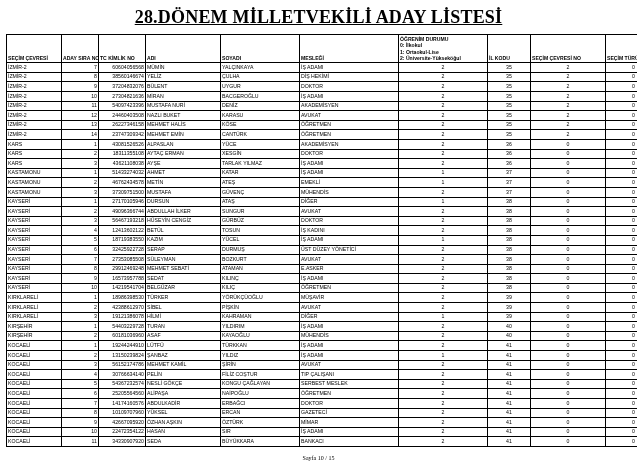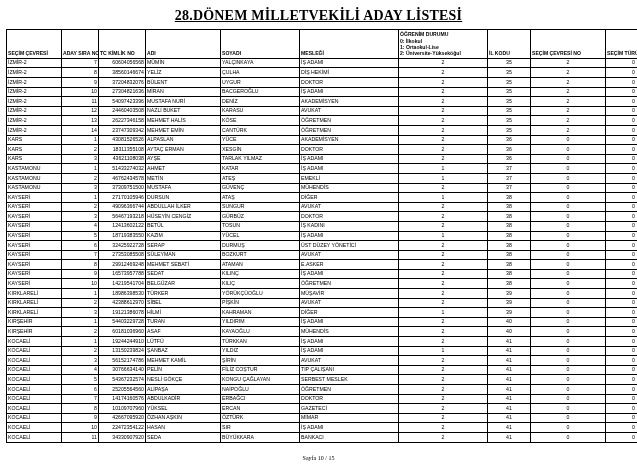--- a/index.html
+++ b/index.html
@@ -17,21 +17,21 @@
   #page {
     position: relative;
     width: 637px;
     height: 464px;
     box-sizing: border-box;
     padding: 6px 6px 0 6px;
   }
   #doc-title {
     text-align: center;
     font-family: "Liberation Serif", serif;
-    font-size: 14px;
+    font-size: 18px;
     font-weight: bold;
     letter-spacing: 0.2px;
     text-decoration: underline;
     margin: 2px 0 6px 0;
     line-height: 1.1;
   }
   table.list {
     border-collapse: collapse;
     width: 625px;
     table-layout: fixed;

